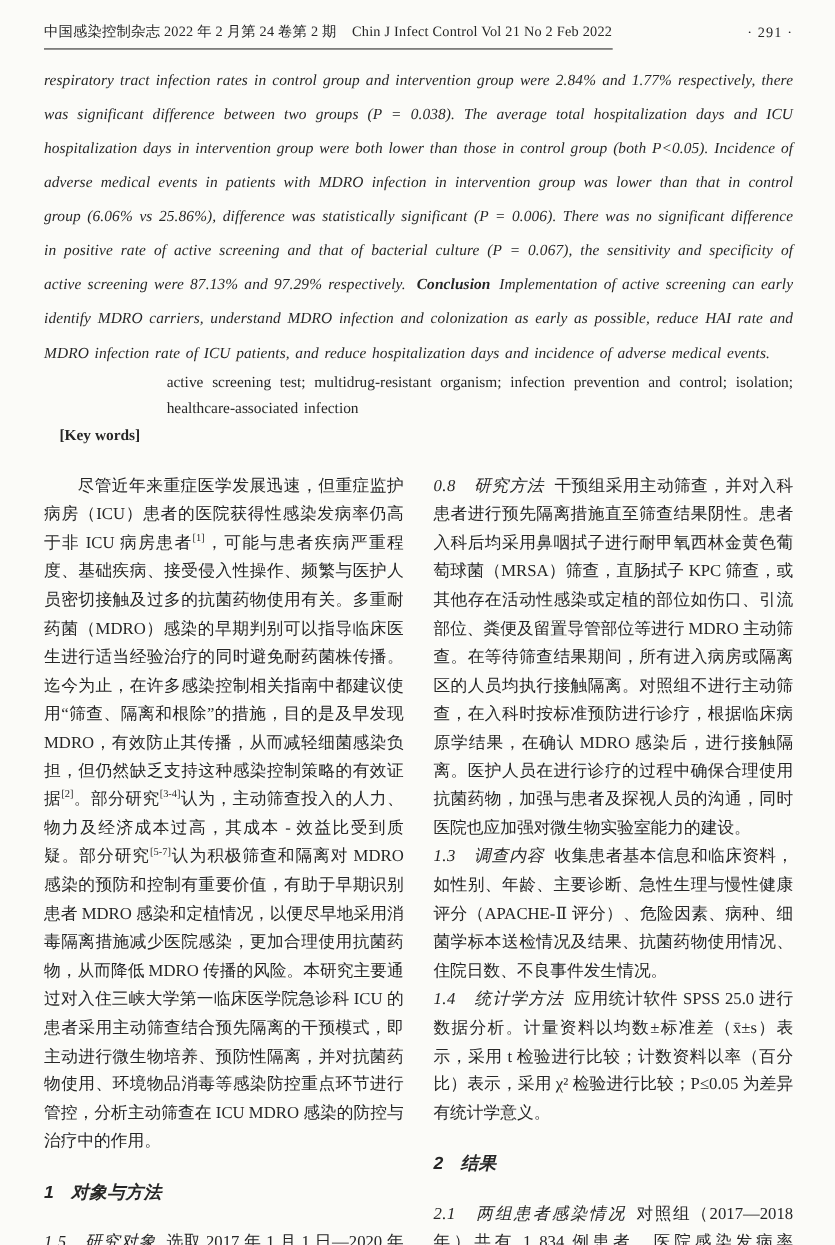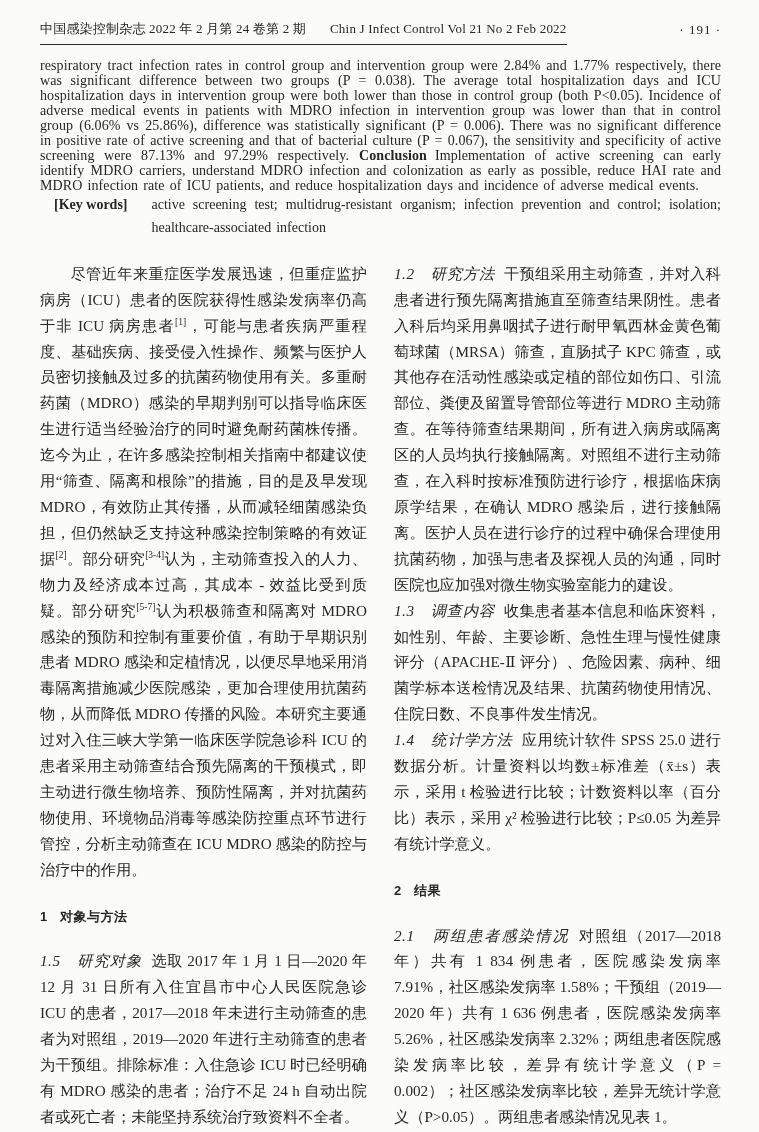--- a/index.html
+++ b/index.html
@@ -24,41 +24,42 @@
     justify-content: space-between;
     align-items: flex-start;
     font-size: 13px;
   }
   .header-title {
     border-bottom: 1.6px solid #2c2c2c;
     padding-bottom: 6px;
     white-space: nowrap;
     letter-spacing: 0.2px;
   }
-  .hdr-en { margin-left: 24px; }
+  .hdr-en { margin-left: 14px; }
   .page-num { padding-top: 2px; letter-spacing: 1px; }
 
   
   .abstract { margin-top: 13px; }
   .abs-body {
     margin: 0;
     font-size: 14px;
-    line-height: 15px;
+    line-height: 31px;
     text-align: justify;
     letter-spacing: 0.1px;
     word-spacing: 1.5px;
+    font-style: italic;
   }
   .concl { margin: 0 8px 0 10px; }
   .keywords {
     display: flex;
     align-items: flex-start;
     font-size: 14px;
     line-height: 23.4px;
   }
-  .kw-label { white-space: nowrap; margin-left: 14px; }
+  .kw-label { white-space: nowrap; margin-left: 14px; margin-top: 48px; }
   .kw-text { margin-left: 24px; text-align: justify; word-spacing: 1.5px; }
 
   
   .columns {
     display: flex;
     gap: 27px;
     margin-top: 21px;
   }
   .col {
     flex: 1;
@@ -70,42 +71,43 @@
   }
   .para { margin: 0; }
   .indent { text-indent: 2em; }
   .ref {
     font-size: 9.5px;
     vertical-align: super;
     line-height: 0;
   }
   .sec {
     font-family: "Liberation Sans", "DejaVu Sans", sans-serif;
-    font-size: 13px;
+    font-size: 16px;
     font-weight: bold;
     margin: 21px 0 19px 0;
     letter-spacing: 0.5px;
+    font-style: italic;
   }
   .sec-num { margin-right: 0.95em; }
   .sub-label {
     font-style: italic;
     margin-right: 0.6em;
     letter-spacing: 0.5px;
   }
 </style>
 </head>
 <body>
 
 <div class="page">
 
   <div class="header">
     <div class="header-title">
       <span>中国感染控制杂志 2022 年 2 月第 24 卷第 2 期</span><span class="hdr-en">Chin J Infect Control Vol 21 No 2 Feb 2022</span>
     </div>
-    <div class="page-num">· 191 ·</div>
+    <div class="page-num">· 291 ·</div>
   </div>
 
   <div class="abstract">
     <p class="abs-body">
       <span>respiratory tract infection rates in control group and intervention group were 2.84% and 1.77% respectively, there was significant difference between two groups (P = 0.038). The average total hospitalization days and ICU hospitalization days in intervention group were both lower than those in control group (both P&lt;0.05). Incidence of adverse medical events in patients with MDRO infection in intervention group was lower than that in control group (6.06% vs 25.86%), difference was statistically significant (P = 0.006). There was no significant difference in positive rate of active screening and that of bacterial culture (P = 0.067), the sensitivity and specificity of active screening were 87.13% and 97.29% respectively.</span><b class="concl">Conclusion</b><span>Implementation of active screening can early identify MDRO carriers, understand MDRO infection and colonization as early as possible, reduce HAI rate and MDRO infection rate of ICU patients, and reduce hospitalization days and incidence of adverse medical events.</span>
     </p>
     <div class="keywords">
       <b class="kw-label">[Key words]</b>
       <span class="kw-text">active screening test; multidrug-resistant organism; infection prevention and control; isolation; healthcare-associated infection</span>
     </div>
@@ -122,21 +124,21 @@
         <span class="sec-num">1</span><span>对象与方法</span>
       </h3>
 
       <p class="para">
         <i class="sub-label">1.5　研究对象</i><span>选取 2017 年 1 月 1 日—2020 年 12 月 31 日所有入住宜昌市中心人民医院急诊 ICU 的患者，2017—2018 年未进行主动筛查的患者为对照组，2019—2020 年进行主动筛查的患者为干预组。排除标准：入住急诊 ICU 时已经明确有 MDRO 感染的患者；治疗不足 24 h 自动出院者或死亡者；未能坚持系统治疗致资料不全者。</span>
       </p>
     </div>
 
     <div class="col">
       <p class="para">
-        <i class="sub-label">1.2　研究方法</i><span>干预组采用主动筛查，并对入科患者进行预先隔离措施直至筛查结果阴性。患者入科后均采用鼻咽拭子进行耐甲氧西林金黄色葡萄球菌（MRSA）筛查，直肠拭子 KPC 筛查，或其他存在活动性感染或定植的部位如伤口、引流部位、粪便及留置导管部位等进行 MDRO 主动筛查。在等待筛查结果期间，所有进入病房或隔离区的人员均执行接触隔离。对照组不进行主动筛查，在入科时按标准预防进行诊疗，根据临床病原学结果，在确认 MDRO 感染后，进行接触隔离。医护人员在进行诊疗的过程中确保合理使用抗菌药物，加强与患者及探视人员的沟通，同时医院也应加强对微生物实验室能力的建设。</span>
+        <i class="sub-label">0.8　研究方法</i><span>干预组采用主动筛查，并对入科患者进行预先隔离措施直至筛查结果阴性。患者入科后均采用鼻咽拭子进行耐甲氧西林金黄色葡萄球菌（MRSA）筛查，直肠拭子 KPC 筛查，或其他存在活动性感染或定植的部位如伤口、引流部位、粪便及留置导管部位等进行 MDRO 主动筛查。在等待筛查结果期间，所有进入病房或隔离区的人员均执行接触隔离。对照组不进行主动筛查，在入科时按标准预防进行诊疗，根据临床病原学结果，在确认 MDRO 感染后，进行接触隔离。医护人员在进行诊疗的过程中确保合理使用抗菌药物，加强与患者及探视人员的沟通，同时医院也应加强对微生物实验室能力的建设。</span>
       </p>
 
       <p class="para">
         <i class="sub-label">1.3　调查内容</i><span>收集患者基本信息和临床资料，如性别、年龄、主要诊断、急性生理与慢性健康评分（APACHE-Ⅱ 评分）、危险因素、病种、细菌学标本送检情况及结果、抗菌药物使用情况、住院日数、不良事件发生情况。</span>
       </p>
 
       <p class="para">
         <i class="sub-label">1.4　统计学方法</i><span>应用统计软件 SPSS 25.0 进行数据分析。计量资料以均数±标准差（x̄±s）表示，采用 t 检验进行比较；计数资料以率（百分比）表示，采用 χ² 检验进行比较；P≤0.05 为差异有统计学意义。</span>
       </p>
 

